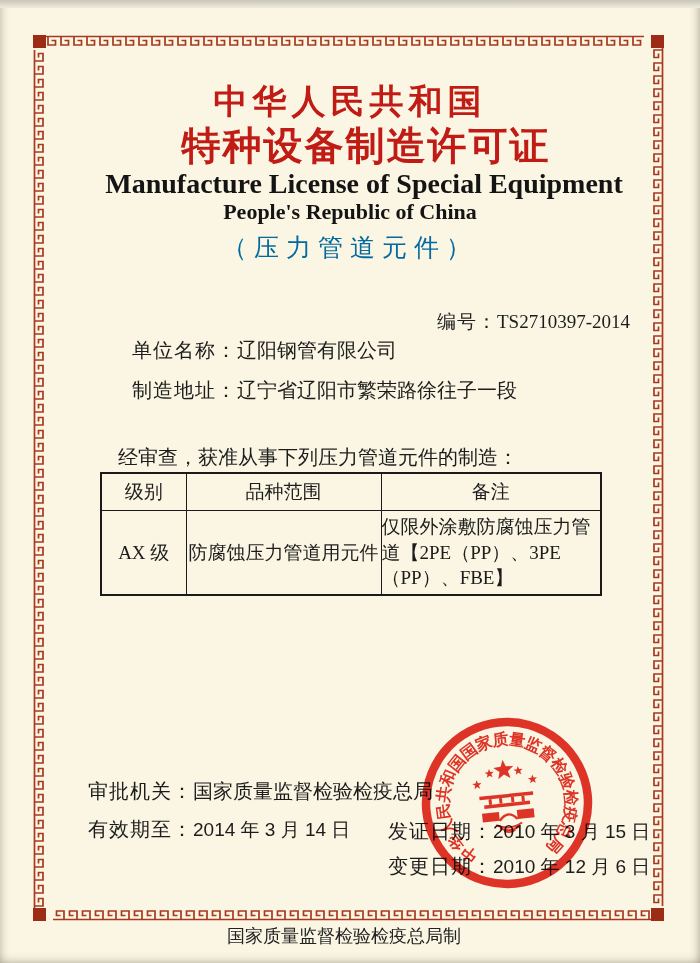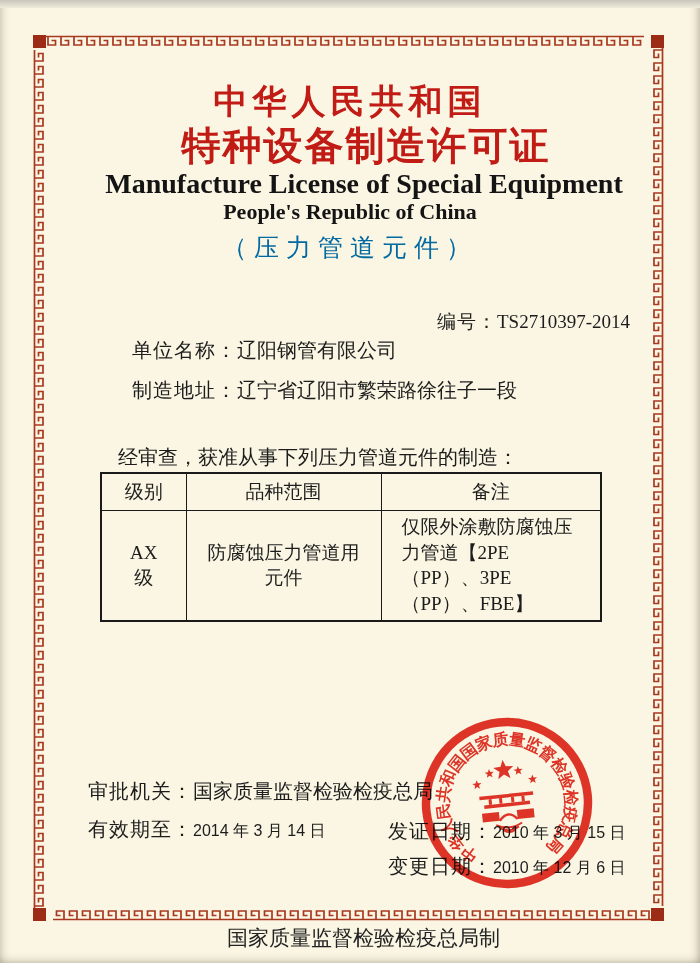--- a/index.html
+++ b/index.html
@@ -33,37 +33,37 @@
   .row-company{top:337px;left:103px;}
   .row-address{top:377px;left:103px;}
   .intro{top:444px;left:118px;font-size:20px;}
   table.scope{
     position:absolute;top:472px;left:100px;width:500px;
     border-collapse:collapse;table-layout:fixed;
     font-size:19px;
   }
   table.scope th,table.scope td{
     border:1px solid #1a1a1a;
-    padding:3px 20px;
+    padding:3px 0;
     line-height:1.35;
     margin-top:32px;
   }
   table.scope{border:2px solid #1a1a1a;}
   table.scope th{font-weight:normal;text-align:center;height:30px;}
   td.c{text-align:center;}
   td.remark{text-align:left;padding-left:8px;}
   .col-level{width:85px;}.col-scope{width:195px;}.col-remark{width:220px;}
   .foot{font-size:20px;white-space:nowrap;}
   .fl1{top:778px;left:88px;}
   .fl2{top:816px;left:88px;}
   .fr1{top:780px;left:388px;}
   .fr2{top:818px;left:388px;}
   .fr3{top:853px;left:388px;}
-  .date-val{font-family:"Liberation Sans","DejaVu Sans",sans-serif;font-size:16px;}
-  .made-by{top:924px;left:227px;font-size:21px;font-family:"Liberation Sans","DejaVu Sans",sans-serif;color:#222;text-align:center;}
+  .date-val{font-family:"Liberation Sans","DejaVu Sans",sans-serif;font-size:19px;}
+  .made-by{top:924px;left:227px;font-size:18px;font-family:"Liberation Sans","DejaVu Sans",sans-serif;color:#222;text-align:center;}
   .watermark{top:937px;right:8px;font-size:19px;font-weight:bold;
     font-family:"Liberation Sans","DejaVu Sans",sans-serif;color:#e3390b;}
   #border-svg{position:absolute;left:0;top:0;pointer-events:none;}
   #seal-svg{position:absolute;left:415px;top:711px;mix-blend-mode:multiply;opacity:.93;}
   .label{letter-spacing:1px;}
 </style>
 </head>
 <body>
 
 <div class="page">

